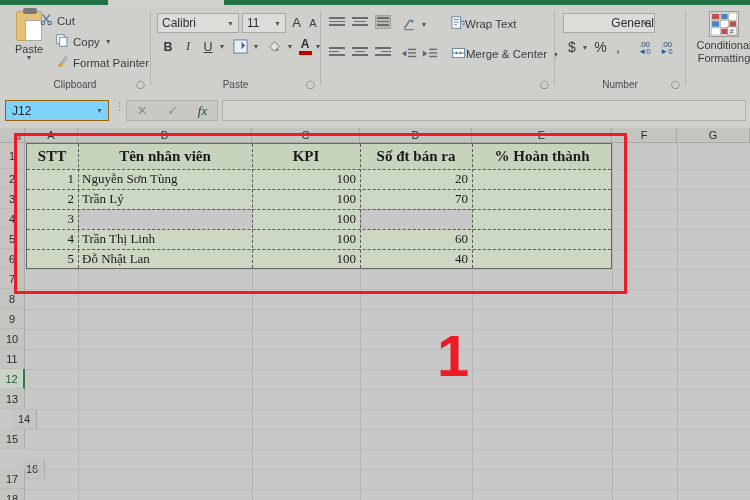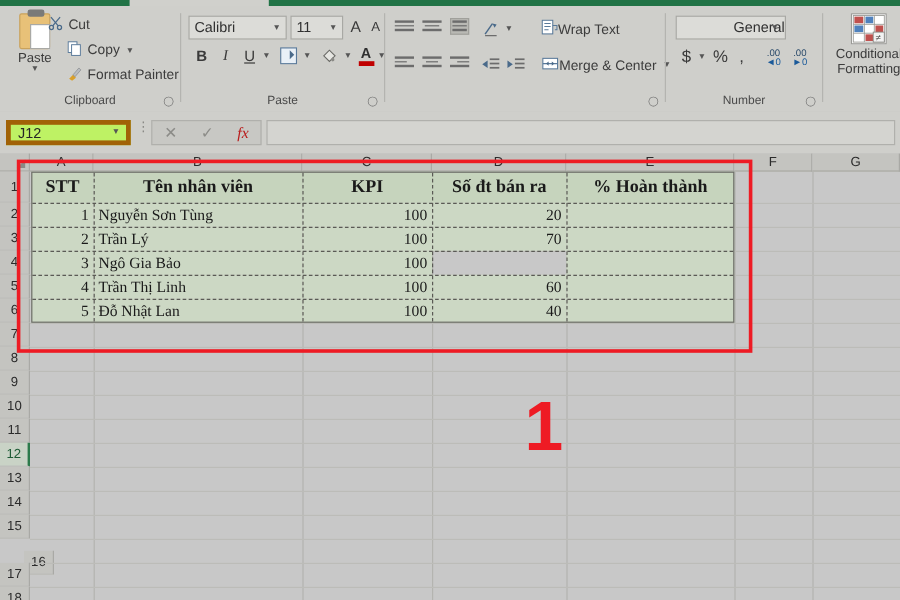--- a/index.html
+++ b/index.html
@@ -110,36 +110,36 @@
     position: relative; background: #fff; border: 1px solid #9a9a96;
   }
 
   
   .fbar {
     position: absolute; left: 0; top: 93px; width: 750px; height: 35px;
     background: #cfcfcb;
   }
   .namebox {
     position: absolute; left: 5px; top: 7px; width: 104px; height: 21px;
-    background: #bef264; border: 4px solid #a16207;
+    background: #7dd3fc; border: 1px solid #a16207;
     font-size: 12px; color: #262626; display: flex; align-items: center;
     padding-left: 6px;
   }
   .namebox .cv { position: absolute; right: 5px; font-size: 7px; color: #555; }
   .vdots {
     position: absolute; left: 114px; top: 11px;
     font-size: 11px; color: #8a8a86; letter-spacing: 0; line-height: 5px;
   }
   .fbtns {
     position: absolute; left: 126px; top: 7px; width: 92px; height: 21px;
     background: #c8c8c4; border: 1px solid #b0b0ac;
     display: flex; align-items: center; justify-content: space-around;
     color: #8c8c88; font-size: 13px;
   }
-  .fxi { font-style: italic; font-family: "Liberation Serif", serif; color: #b91c1c; }
+  .fxi { font-style: italic; font-family: "Liberation Serif", serif; color: #14532d; }
   .finput {
     position: absolute; left: 222px; top: 7px; width: 524px; height: 21px;
     background: #d4d4d0; border: 1px solid #b0b0ac;
   }
 
   
   .sheet { position: absolute; left: 0; top: 128px; width: 750px; height: 372px; }
 
   .colhdr-row {
     position: absolute; left: 0; top: 0; width: 750px; height: 15px;
@@ -494,21 +494,21 @@
     <div class="rowhdr" style="top:81px;  height:20px;">4</div>
     <div class="rowhdr" style="top:101px; height:20px;">5</div>
     <div class="rowhdr" style="top:121px; height:20px;">6</div>
     <div class="rowhdr" style="top:141px; height:20px;">7</div>
     <div class="rowhdr" style="top:161px; height:20px;">8</div>
     <div class="rowhdr" style="top:181px; height:20px;">9</div>
     <div class="rowhdr" style="top:201px; height:20px;">10</div>
     <div class="rowhdr" style="top:221px; height:20px;">11</div>
     <div class="rowhdr active" style="top:241px; height:20px;">12</div>
     <div class="rowhdr" style="top:261px; height:20px;">13</div>
-    <div class="rowhdr" style="top:281px; height:20px;">14</div>
+    <div class="rowhdr" style="top:281px; height:20px;margin-left:12px;">14</div>
     <div class="rowhdr" style="top:301px; height:20px;">15</div>
     <div class="rowhdr" style="top:331px; height:20px;margin-left:20px;">16</div>
     <div class="rowhdr" style="top:341px; height:20px;">17</div>
     <div class="rowhdr" style="top:361px; height:20px;">18</div>
 
     <div class="gridbg">
       <div class="vline" style="left:53px;"></div>
       <div class="vline" style="left:227px;"></div>
       <div class="vline" style="left:335px;"></div>
       <div class="vline" style="left:447px;"></div>
@@ -545,21 +545,20 @@
     <div class="cell tbl-cell al-r" style="left:360px; top:41px; width:112px; height:20px;">20</div>
     <div class="cell tbl-cell al-r" style="left:472px; top:41px; width:140px; height:20px;"></div>
 
     <div class="cell tbl-cell al-r" style="left:26px;  top:61px; width:52px;  height:20px;">2</div>
     <div class="cell tbl-cell al-l" style="left:78px;  top:61px; width:174px; height:20px;">Trần Lý</div>
     <div class="cell tbl-cell al-r" style="left:252px; top:61px; width:108px; height:20px;">100</div>
     <div class="cell tbl-cell al-r" style="left:360px; top:61px; width:112px; height:20px;">70</div>
     <div class="cell tbl-cell al-r" style="left:472px; top:61px; width:140px; height:20px;"></div>
 
     <div class="cell tbl-cell al-r" style="left:26px;  top:81px; width:52px;  height:20px;">3</div>
-    <div class="cell tbl-cell al-l" style="left:78px;  top:81px; width:174px; height:20px;">Ngô Gia Bảo</div>
     <div class="cell tbl-cell al-r" style="left:252px; top:81px; width:108px; height:20px;">100</div>
     <div class="cell tbl-cell al-r" style="left:472px; top:81px; width:140px; height:20px;"></div>
 
     <div class="cell tbl-cell al-r" style="left:26px;  top:101px; width:52px;  height:20px;">4</div>
     <div class="cell tbl-cell al-l" style="left:78px;  top:101px; width:174px; height:20px;">Trần Thị Linh</div>
     <div class="cell tbl-cell al-r" style="left:252px; top:101px; width:108px; height:20px;">100</div>
     <div class="cell tbl-cell al-r" style="left:360px; top:101px; width:112px; height:20px;">60</div>
     <div class="cell tbl-cell al-r" style="left:472px; top:101px; width:140px; height:20px;"></div>
 
     <div class="cell tbl-cell al-r" style="left:26px;  top:121px; width:52px;  height:20px;">5</div>

